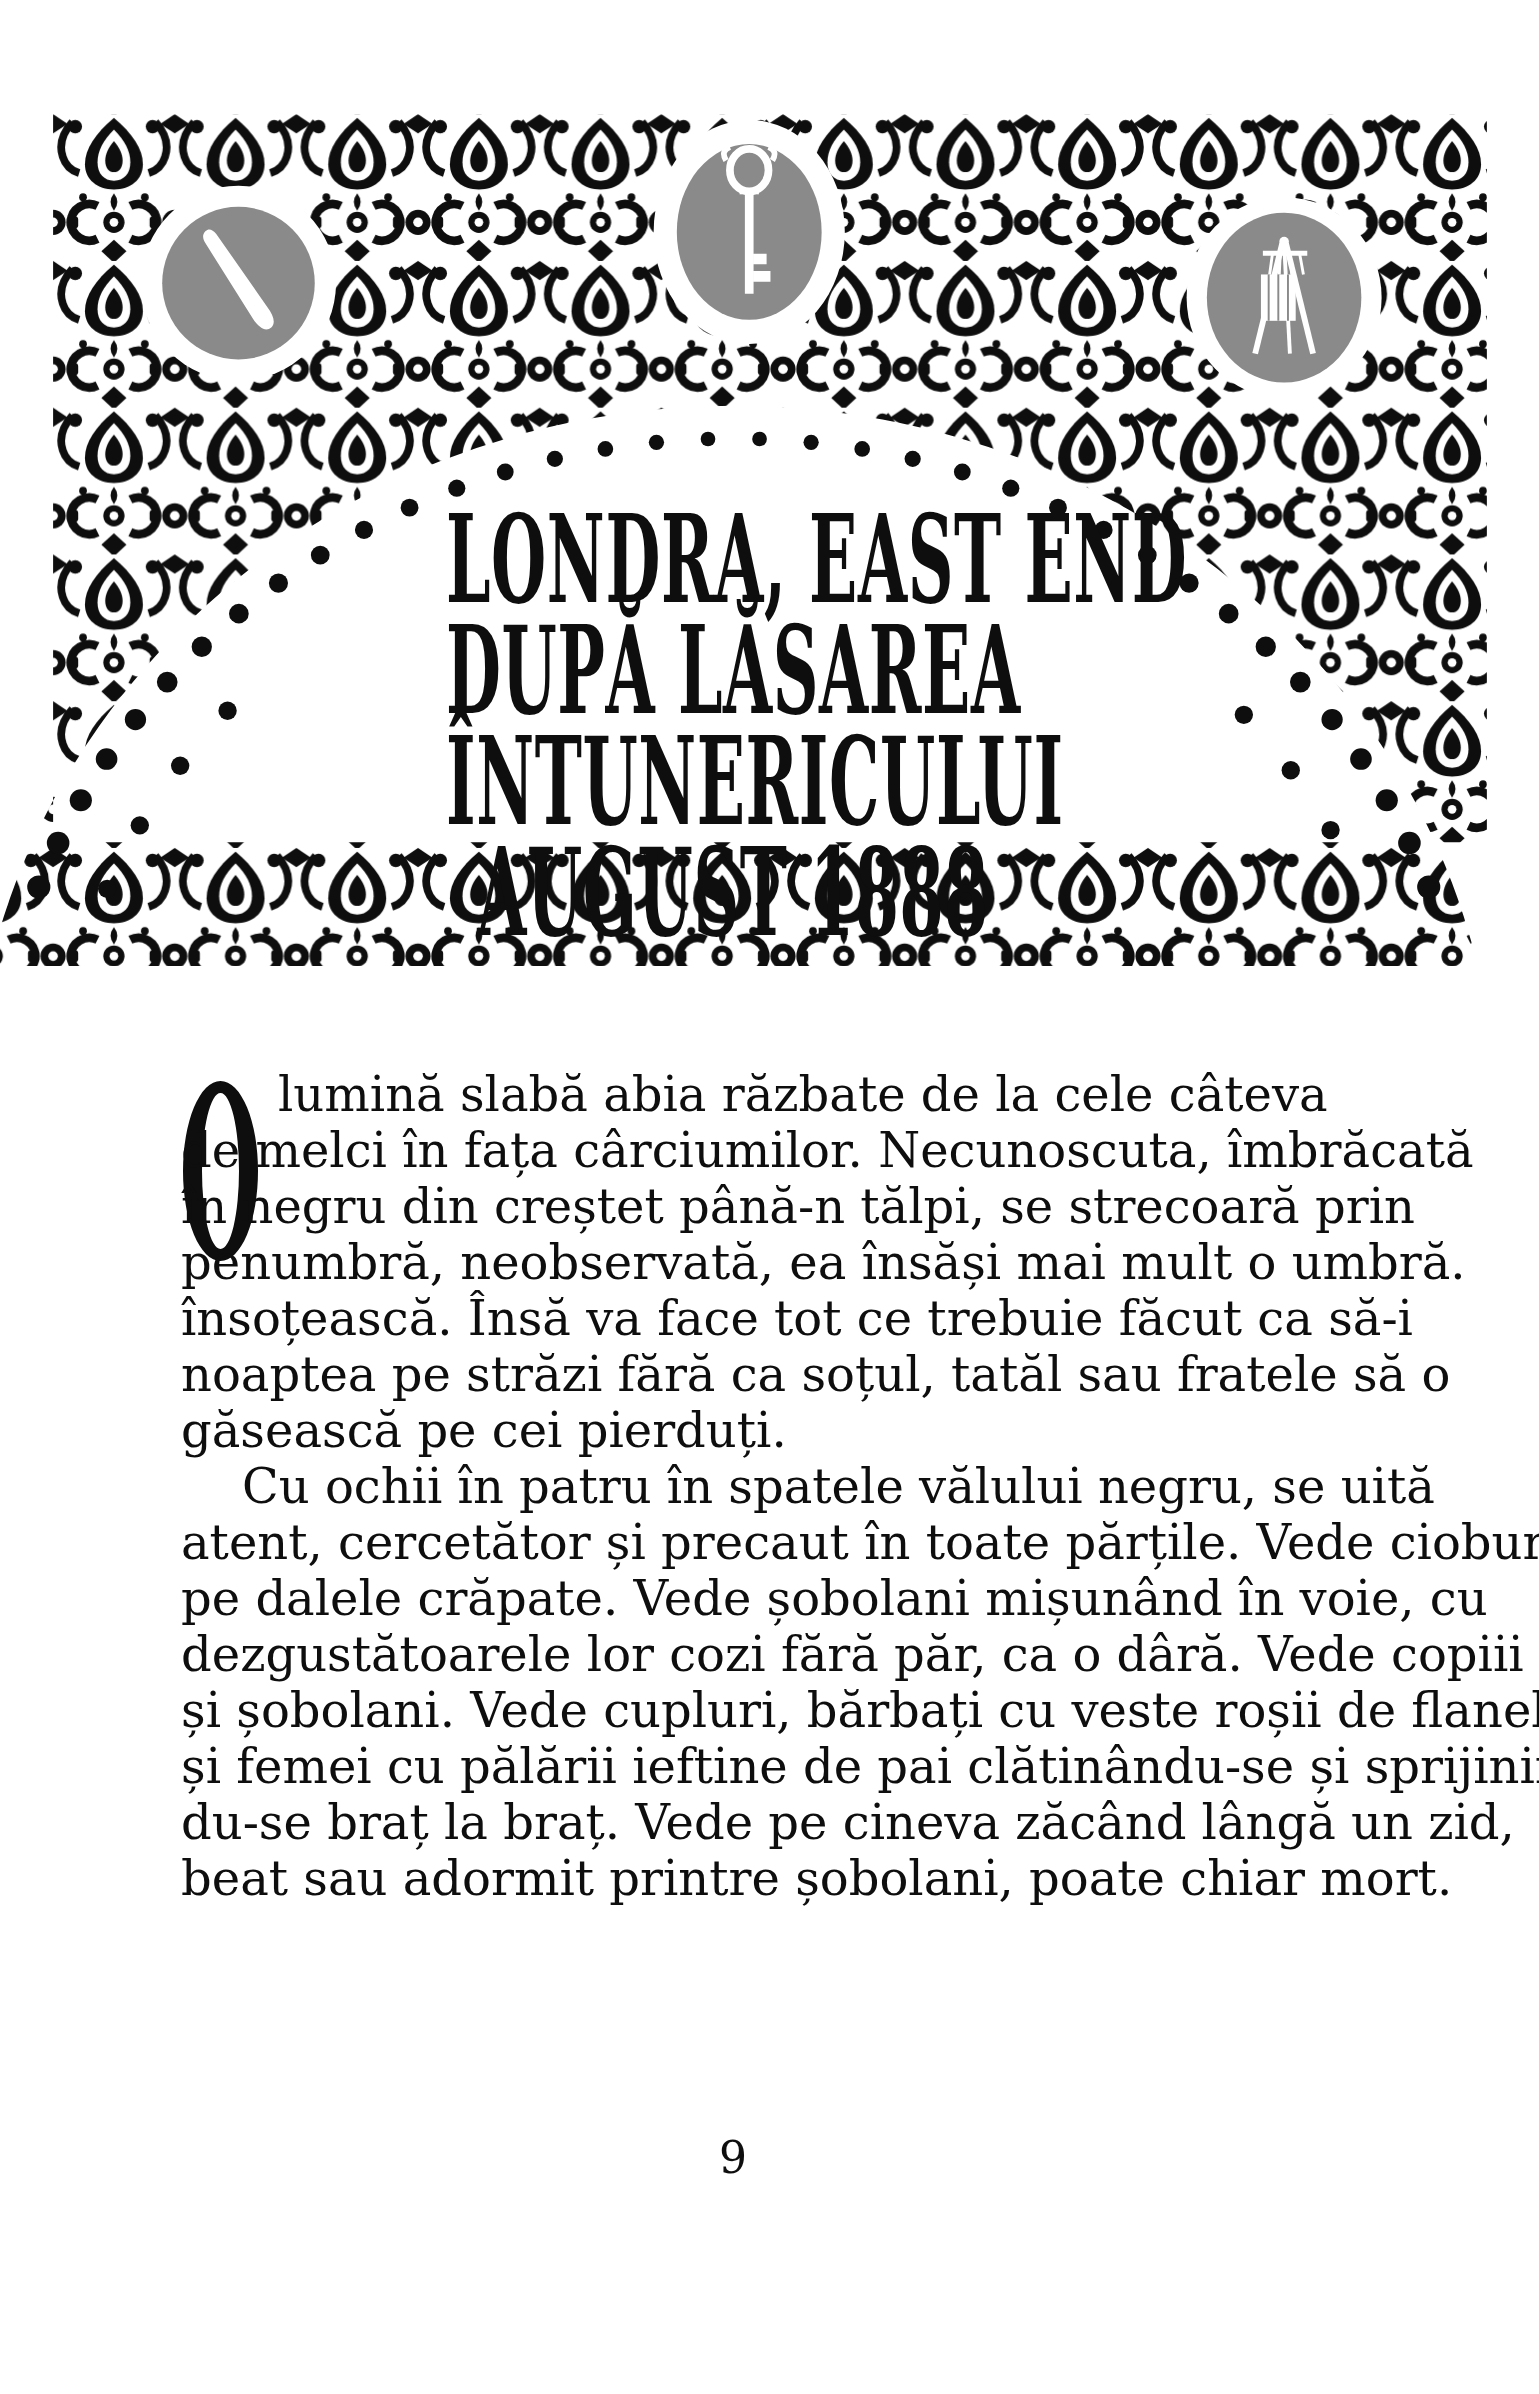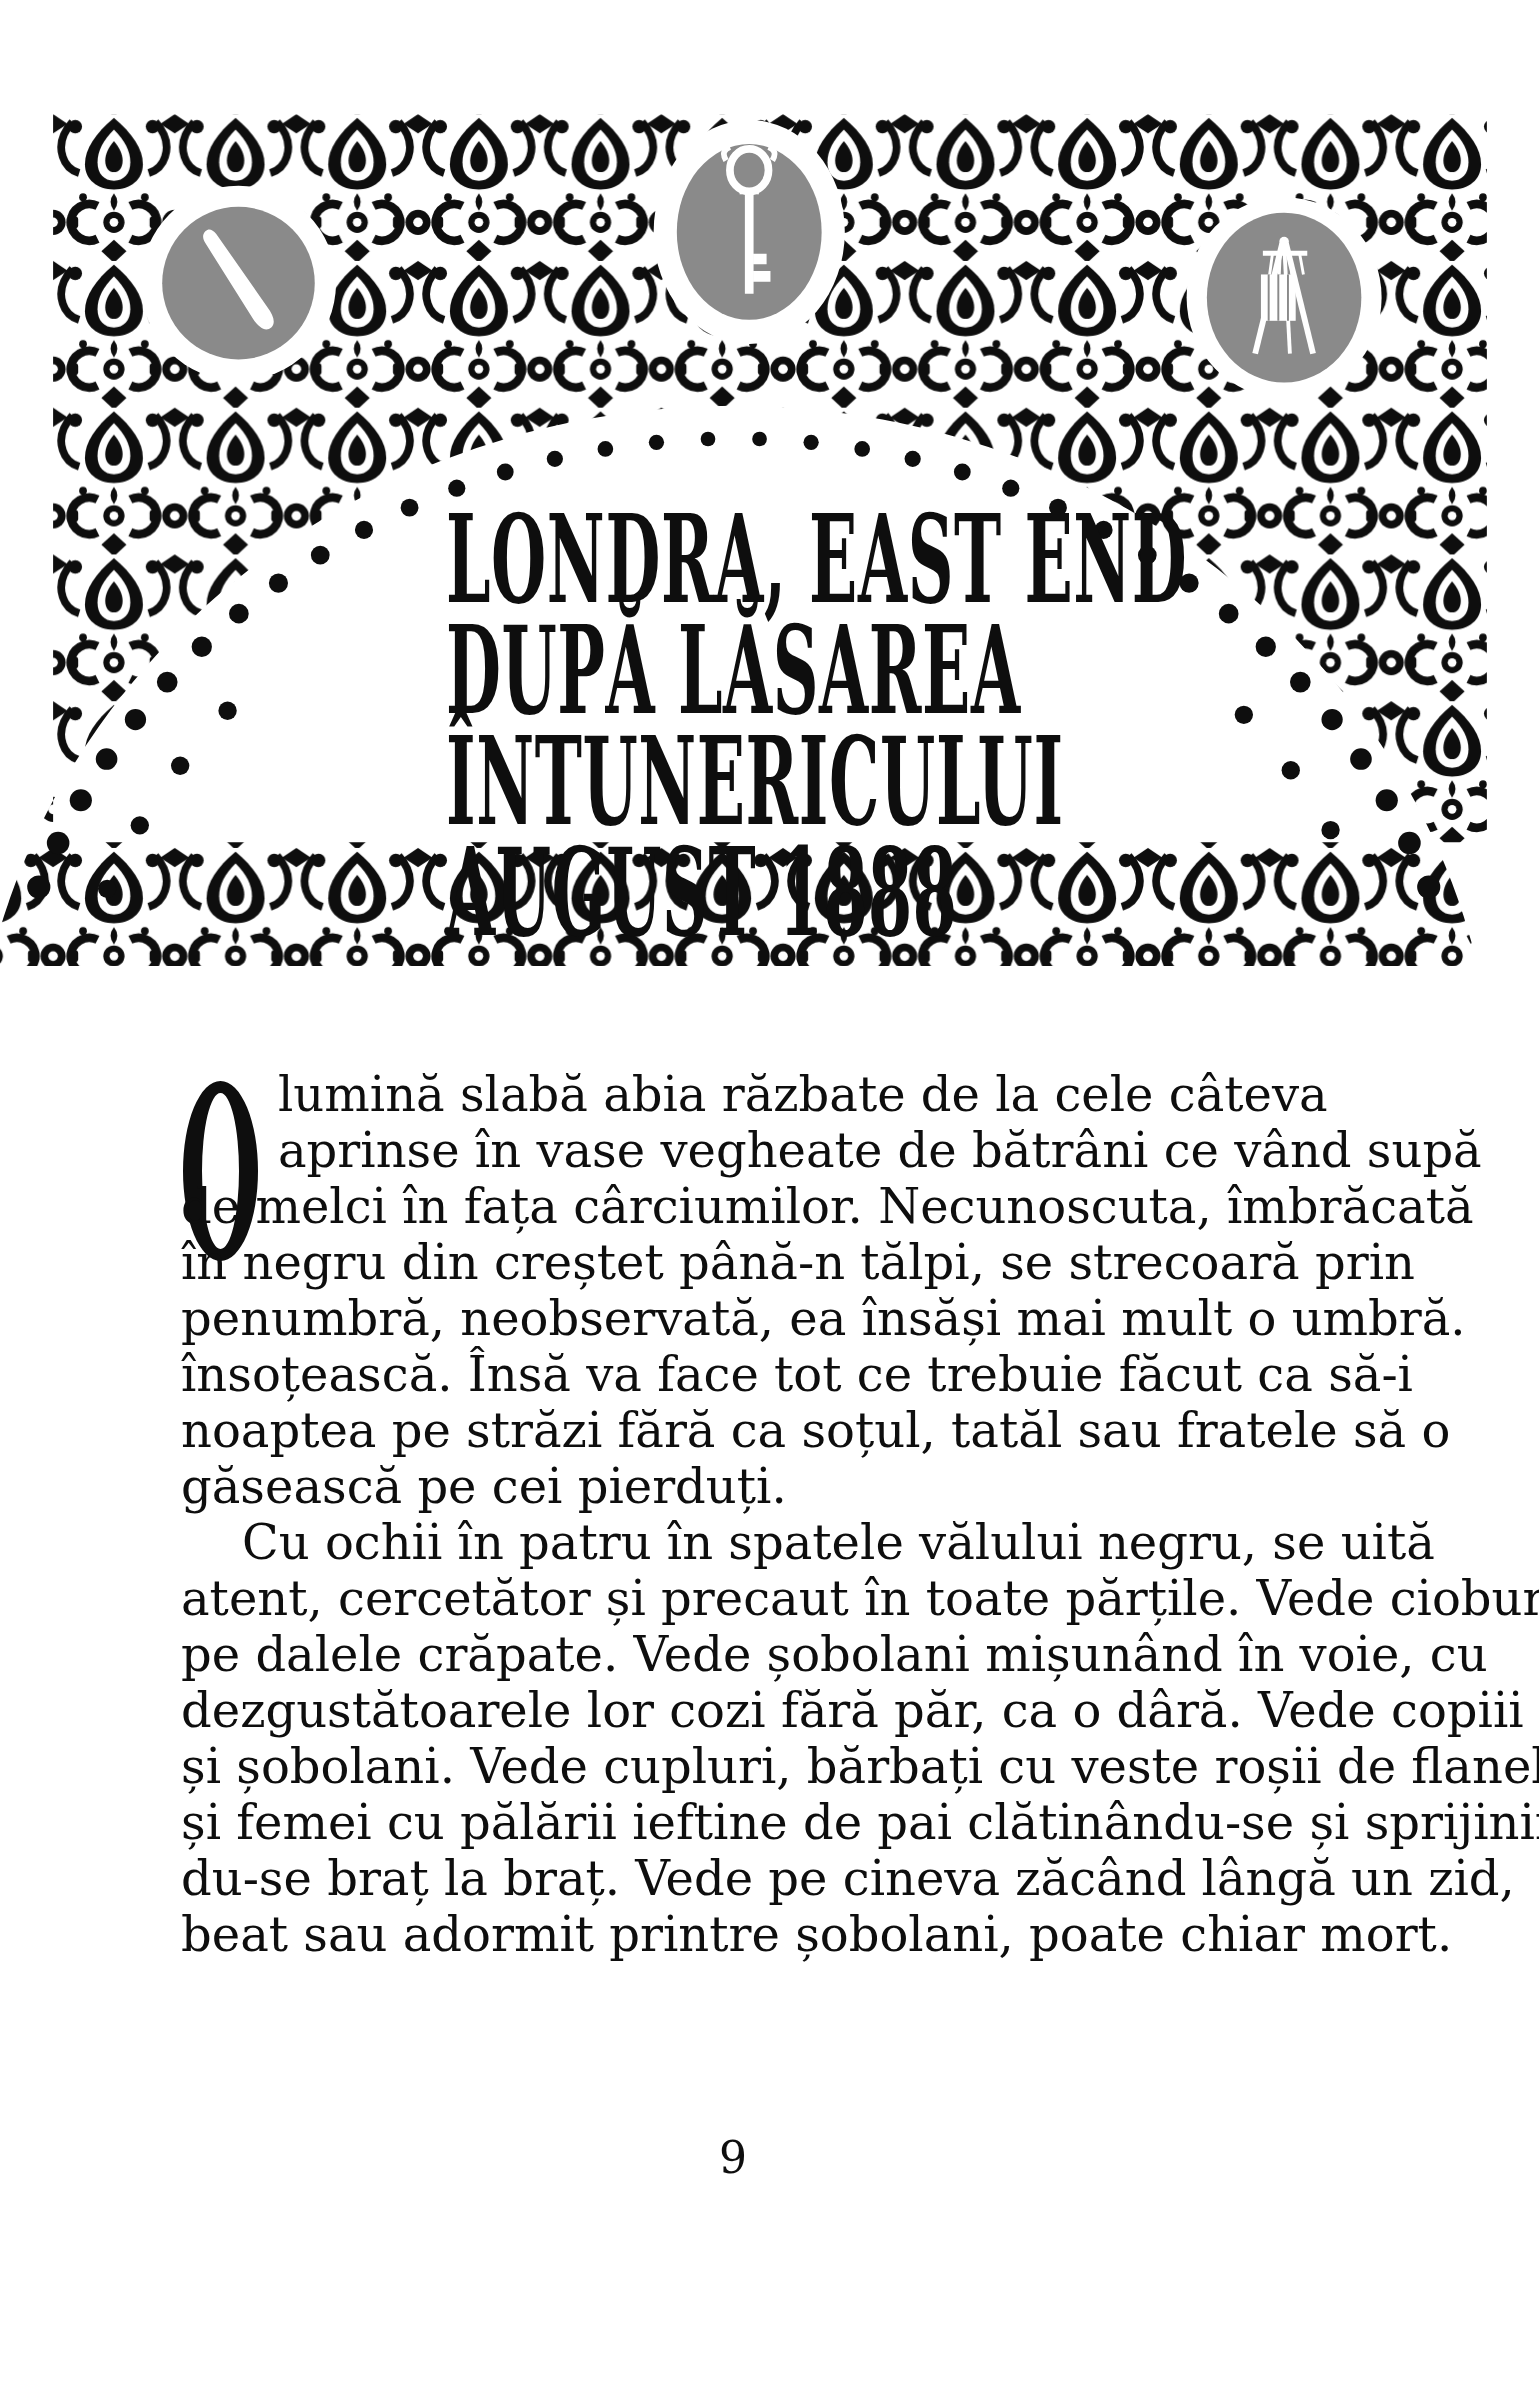--- a/index.html
+++ b/index.html
@@ -3,21 +3,21 @@
 <meta charset="utf-8">
 <style>
   html,body{margin:0;padding:0;}
   body{width:1539px;height:2394px;background:#ffffff;font-family:"DejaVu Serif","Liberation Serif",serif;}
   .page{position:relative;width:1539px;height:2394px;background:#fff;overflow:hidden;}
 
   
   .header-svg{position:absolute;left:0;top:0;}
 
   
-  .title-block{position:absolute;left:181px;top:504px;width:1104px;text-align:left;color:#0e0e0e;}
+  .title-block{position:absolute;left:181px;top:504px;width:1104px;text-align:center;color:#0e0e0e;}
   .title-line{font-size:122px;font-weight:bold;line-height:111px;white-space:nowrap;transform:scaleX(0.52);transform-origin:50% 50%;letter-spacing:1px;}
 
   
   .body-block{position:absolute;left:181px;top:1066px;width:1104px;color:#0e0e0e;font-size:48px;line-height:56px;}
   .body-line{text-align:justify;text-align-last:justify;white-space:nowrap;}
   .body-line.para-end{text-align-last:left;}
   .body-line.dropcap-clear{margin-left:97px;}
   .body-line.indent{padding-left:61px;}
 
   
@@ -158,21 +158,20 @@
     <div class="title-line">ÎNTUNERICULUI</div>
     <div class="title-line">AUGUST 1888</div>
   </div>
 
   <div class="dropcap">
     <span class="sr">O</span>
   </div>
 
   <div class="body-block">
       <div class="body-line dropcap-clear">lumină slabă abia răzbate de la cele câteva</div>
-      <div class="body-line dropcap-clear">aprinse în vase vegheate de bătrâni ce vând supă</div>
       <div class="body-line">de melci în fața cârciumilor. Necunoscuta, îmbrăcată</div>
       <div class="body-line">în negru din creștet până-n tălpi, se strecoară prin</div>
       <div class="body-line">penumbră, neobservată, ea însăși mai mult o umbră.</div>
       <div class="body-line">însoțească. Însă va face tot ce trebuie făcut ca să-i</div>
       <div class="body-line">noaptea pe străzi fără ca soțul, tatăl sau fratele să o</div>
       <div class="body-line para-end">găsească pe cei pierduți.</div>
       <div class="body-line indent">Cu ochii în patru în spatele vălului negru, se uită</div>
       <div class="body-line">atent, cercetător și precaut în toate părțile. Vede cioburi</div>
       <div class="body-line">pe dalele crăpate. Vede șobolani mișunând în voie, cu</div>
       <div class="body-line">dezgustătoarele lor cozi fără păr, ca o dâră. Vede copiii</div>

